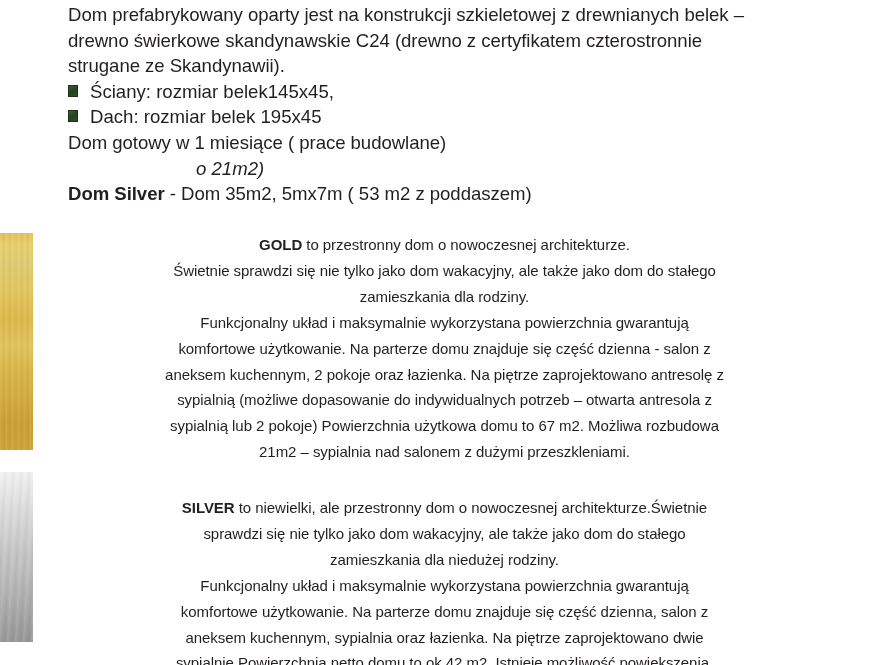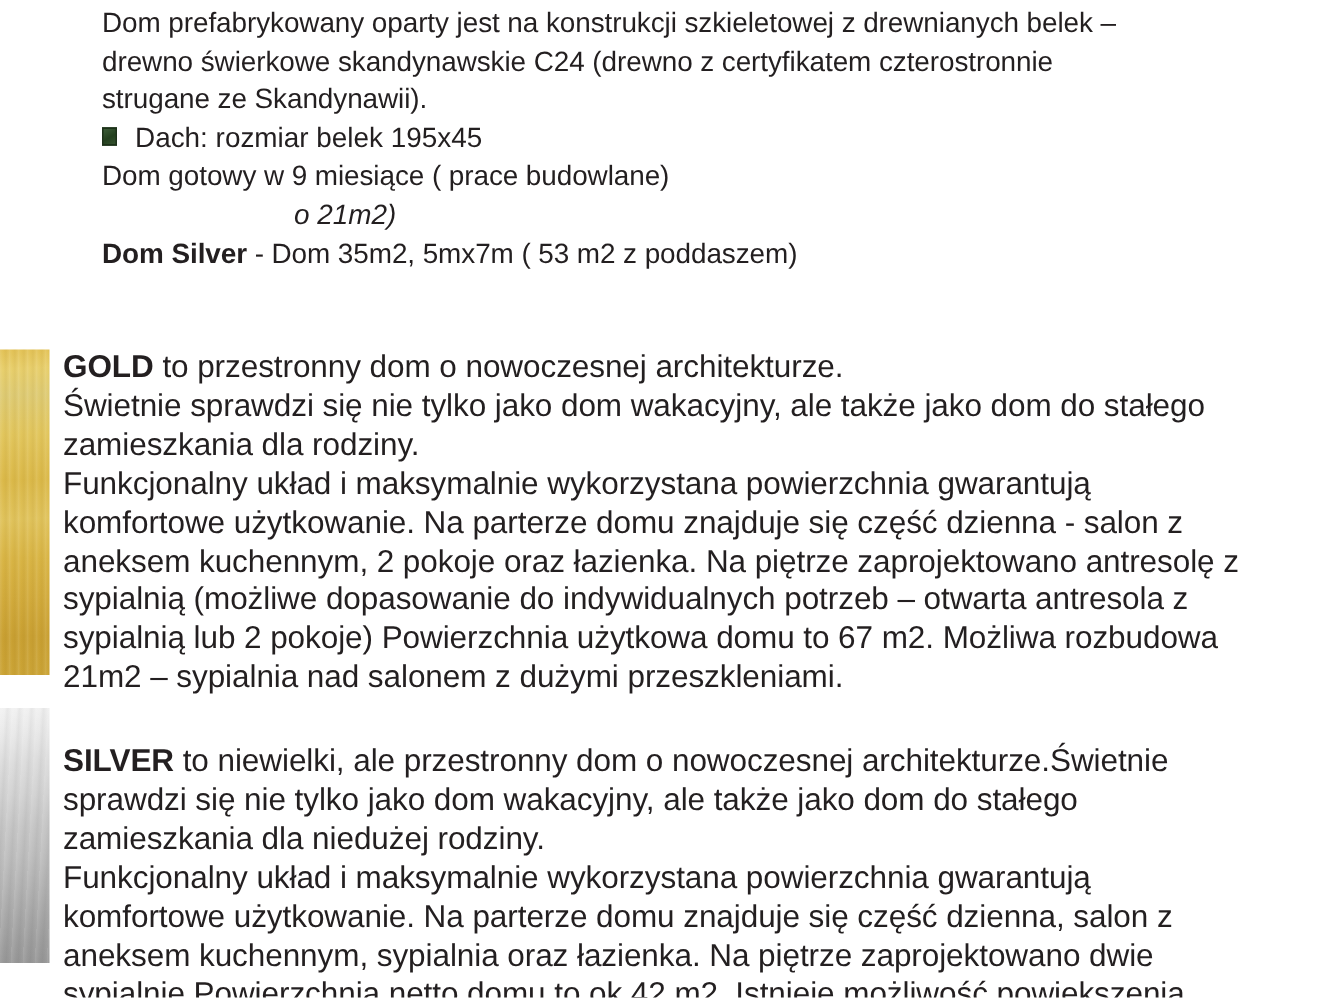--- a/index.html
+++ b/index.html
@@ -128,50 +128,52 @@
   
   .desc-block {
     position: absolute;
     left: 42px;
     width: 805px;
   }
   .desc-block.gold-block { top: 232px; }
   .desc-block.silver-block { top: 495px; }
 
   .desc-line {
-    font-size: 21px;
+    font-size: 15px;
     line-height: 25.9px;
     letter-spacing: -0.05px;
     white-space: nowrap;
+    text-align: center;
   }
   .desc-line .lead {
     font-weight: bold;
   }
 </style>
 </head>
 <body>
 
 <div class="page">
 
   <div class="spec-block">
 
     <div class="spec-line">Dom prefabrykowany oparty jest na konstrukcji szkieletowej z drewnianych belek –</div>
     <div class="spec-line">drewno świerkowe skandynawskie C24 (drewno z certyfikatem czterostronnie</div>
     <div class="spec-line">strugane ze Skandynawii).</div>
 
     <div class="bullet-line">
       <span class="bullet-mark"></span>
+      <span>Ściany: rozmiar belek145x45,</span>
     </div>
 
     <div class="bullet-line">
       <span class="bullet-mark"></span>
       <span>Dach: rozmiar belek 195x45</span>
     </div>
 
-    <div class="spec-line">Dom gotowy w 9 miesiące ( prace budowlane)</div>
+    <div class="spec-line">Dom gotowy w 1 miesiące ( prace budowlane)</div>
 
 
     <div class="indent-sub">o 21m2)</div>
 
     <div class="spec-line">
       <span class="bold">Dom Silver</span><span> - Dom 35m2, 5mx7m ( 53 m2 z poddaszem)</span>
     </div>
 
   </div>
 

